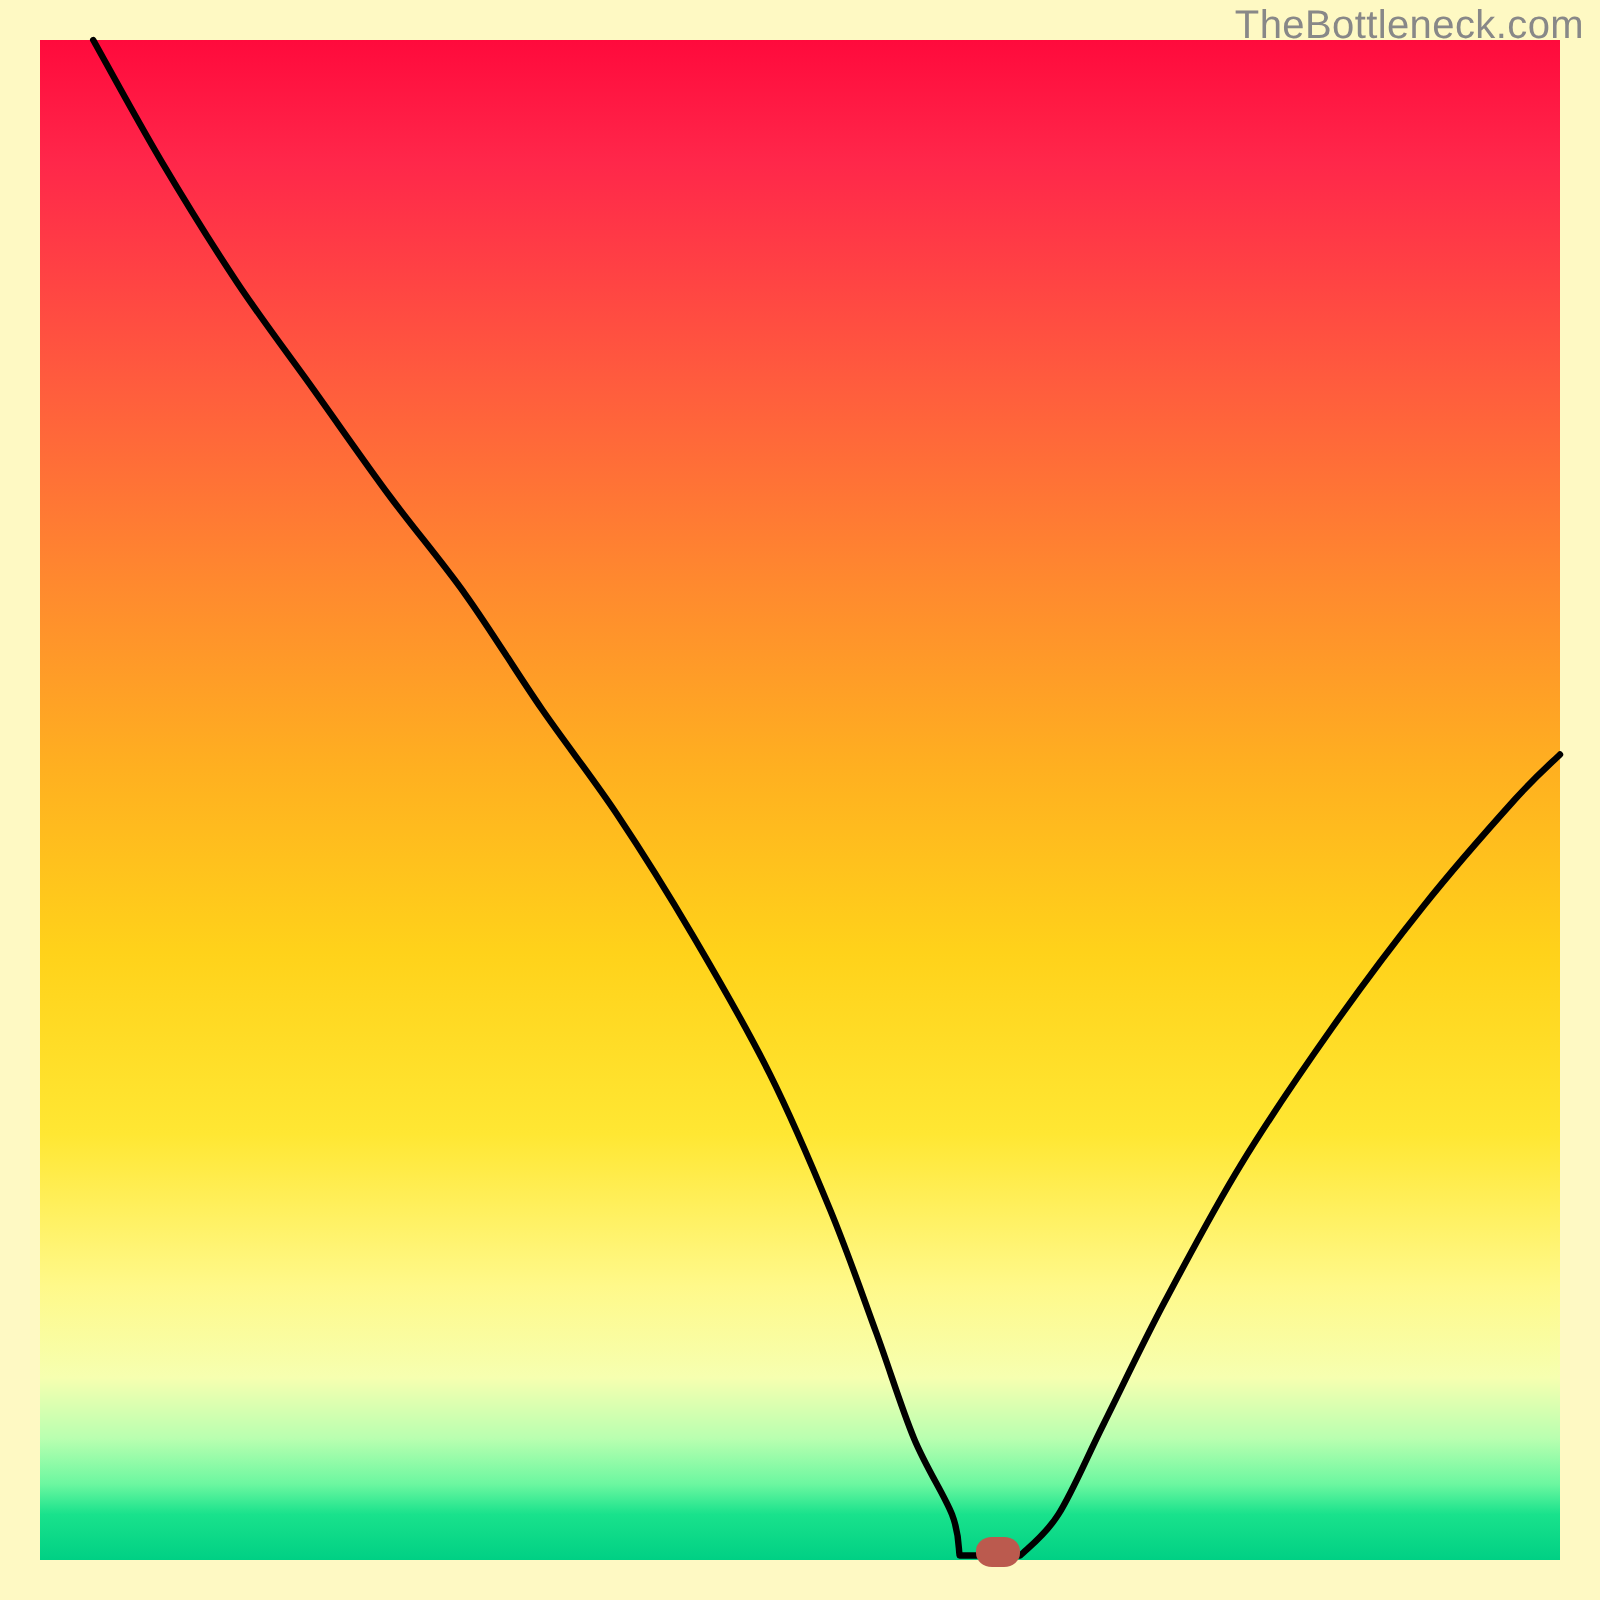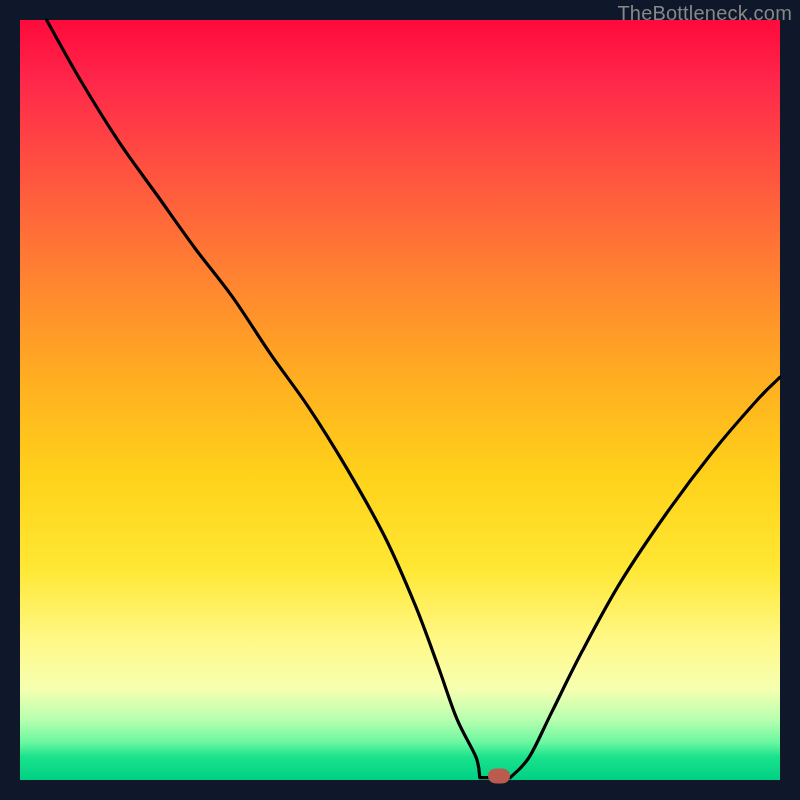--- a/index.html
+++ b/index.html
@@ -10,21 +10,21 @@
     background: #000;
     overflow: hidden;
     font-family: Arial, Helvetica, sans-serif;
   }
   .frame {
     position: absolute;
     left: 0;
     top: 0;
     width: 800px;
     height: 800px;
-    background: #0f172a;
+    background: #fef9c3;
   }
   .plot-area {
     position: absolute;
     left: 20px;
     top: 20px;
     width: 760px;
     height: 760px;
     
     background: linear-gradient(
       to bottom,

